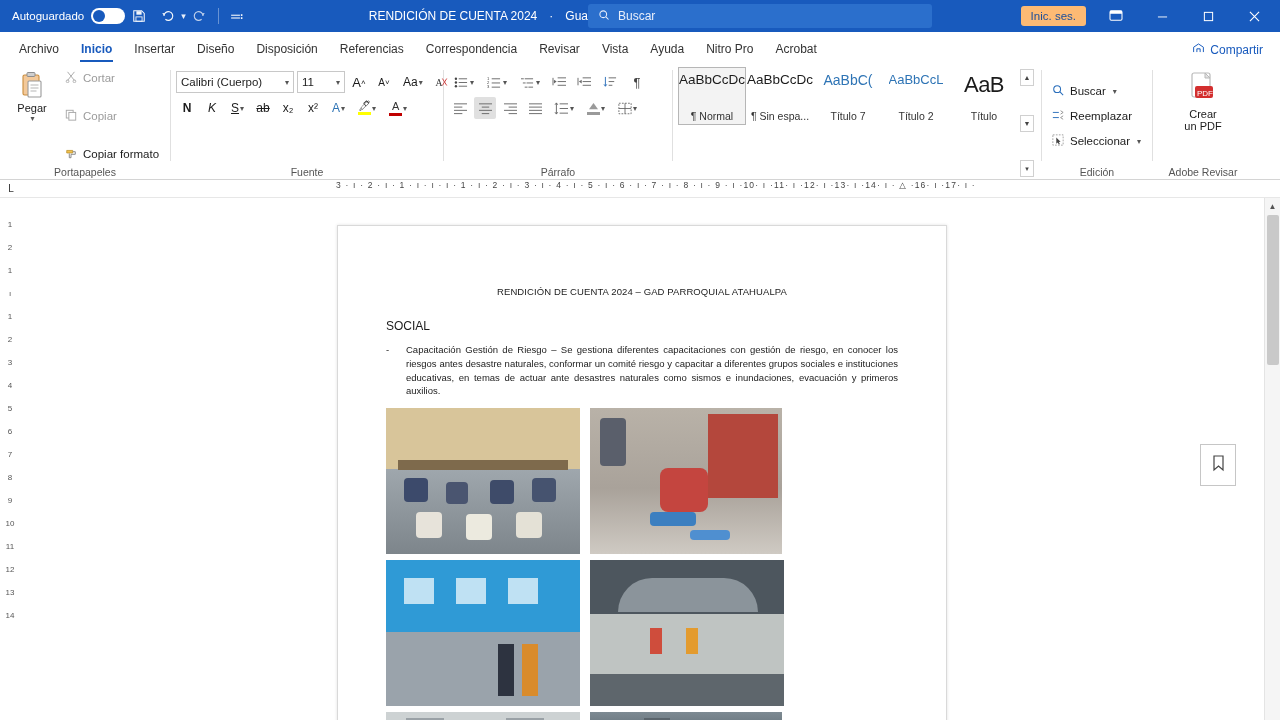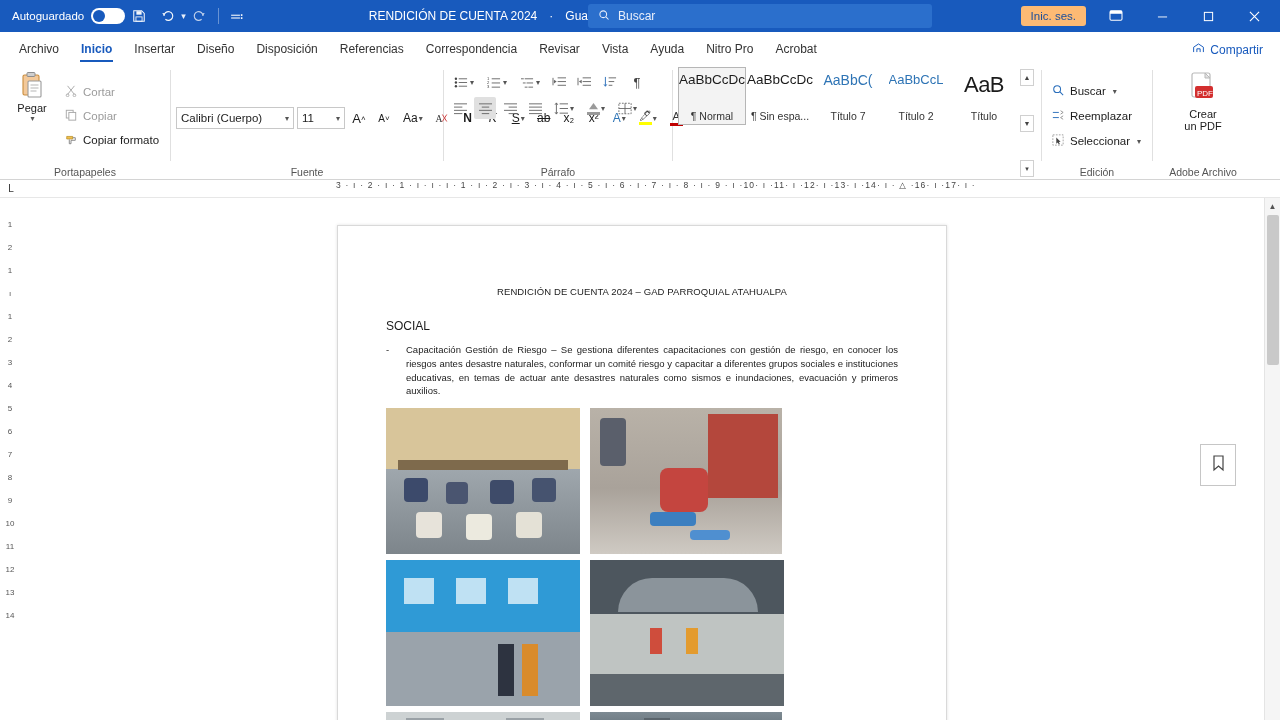--- a/index.html
+++ b/index.html
@@ -79,26 +79,26 @@
 
   
   .paste {
     display:flex; flex-direction:column; align-items:center; justify-content:flex-start;
     width:54px; padding-top:2px;
   }
   .paste-ico {
     width:30px; height:32px; display:flex; align-items:center; justify-content:center;
   }
   .paste-lbl { font-size:11px; margin-top:1px; }
-  .clip-list { display:flex; flex-direction:column; justify-content:center; gap:2px; padding-left:2px; }
+  .clip-list { display:flex; flex-direction:column; justify-content:center; gap:16px; padding-left:2px; }
   .clip-item { font-size:11.5px; color:#9b9b9b; display:flex; align-items:center; gap:6px; height:22px; padding:0 4px; }
   .clip-item.enabled { color:#1b1b1b; }
 
   
-  .font-rows { display:flex; gap:4px; padding-top:4px; }
+  .font-rows { display:flex; flex-direction:column; gap:4px; padding-top:4px; }
   .row { display:flex; align-items:center; gap:3px; }
   .ctrl {
     height:22px; border:1px solid #c8c8c8; background:#fff; display:flex; align-items:center;
     font-size:11.5px; padding:0 4px; gap:4px;
   }
   .ctrl .cv { flex:1; overflow:hidden; white-space:nowrap; }
   .btn {
     height:22px; min-width:22px; display:flex; align-items:center; justify-content:center;
     font-size:12px; padding:0 3px; border-radius:2px;
   }
@@ -601,21 +601,21 @@
             <rect x="6" y="2" width="18" height="24" rx="2" fill="#fff" stroke="#b9b9b9" stroke-width="1.2"></rect>
             <path d="M19 2l5 5h-5z" fill="#e2e2e2" stroke="#b9b9b9" stroke-width="1"></path>
             <rect x="9" y="15" width="18" height="12" rx="2" fill="#d32f2f"></rect>
             <text x="11" y="24.5" font-size="8" fill="#fff" font-family="Liberation Sans, sans-serif">PDF</text>
           </svg>
         </span>
         <span>Crear</span>
         <span>un PDF</span>
       </div>
     </div>
-    <div class="group-label">Adobe Archivo</div>
+    <div class="group-label">Adobe Revisar</div>
   </div>
 </div>
 
 <div class="rulerbar">
   <div class="tabsel">L</div>
   <div class="hruler">
     <span style="letter-spacing:1.2px;">3 · ı · 2 · ı · 1 · ı · ı · ı · 1 · ı · 2 · ı · 3 · ı · 4 · ı · 5 · ı · 6 · ı · 7 · ı · 8 · ı · 9 · ı ·10· ı ·11· ı ·12· ı ·13· ı ·14· ı · △ ·16· ı ·17· ı ·</span>
   </div>
 </div>
 

